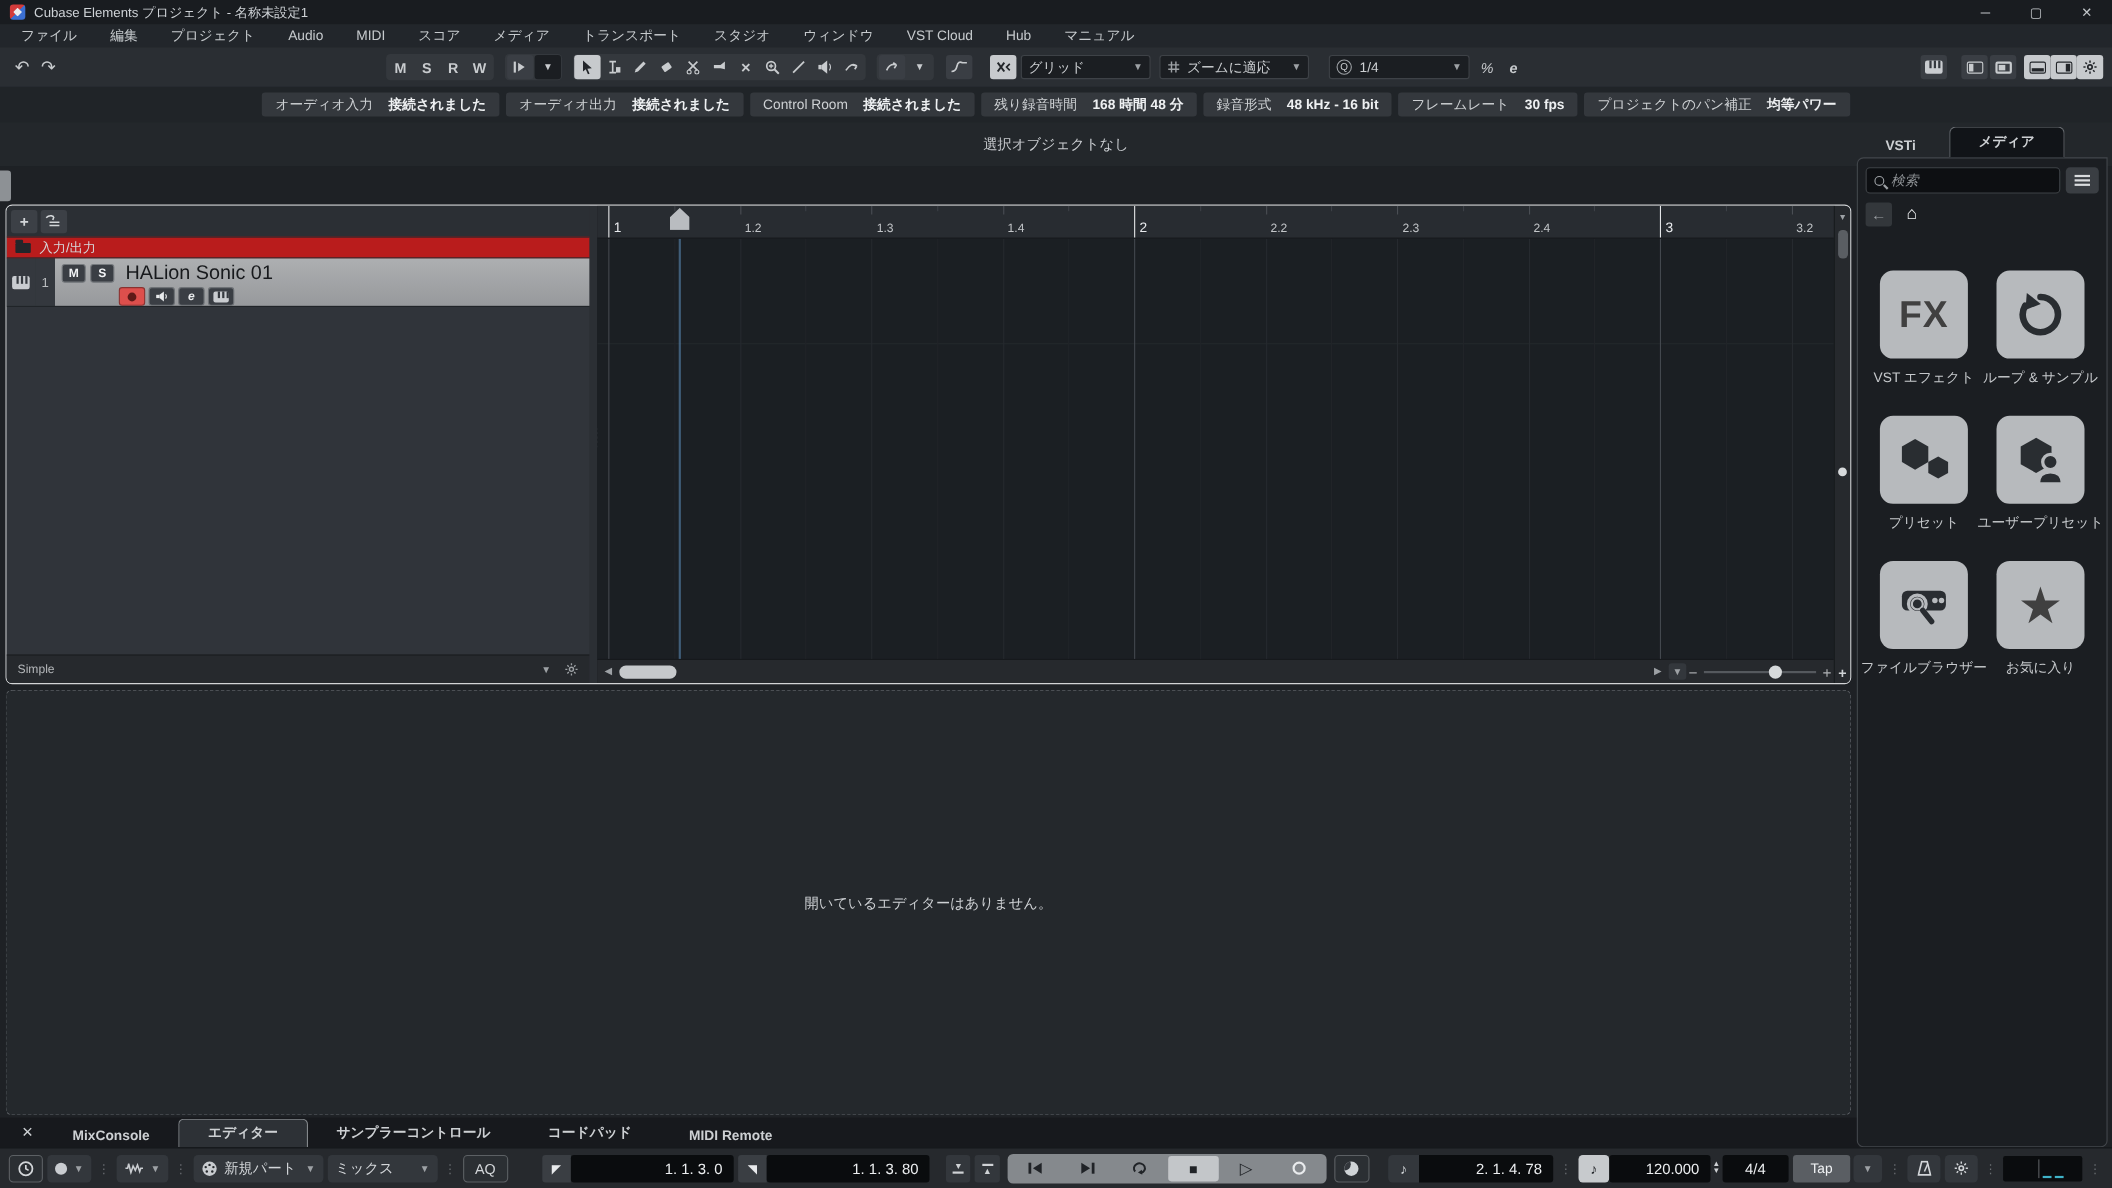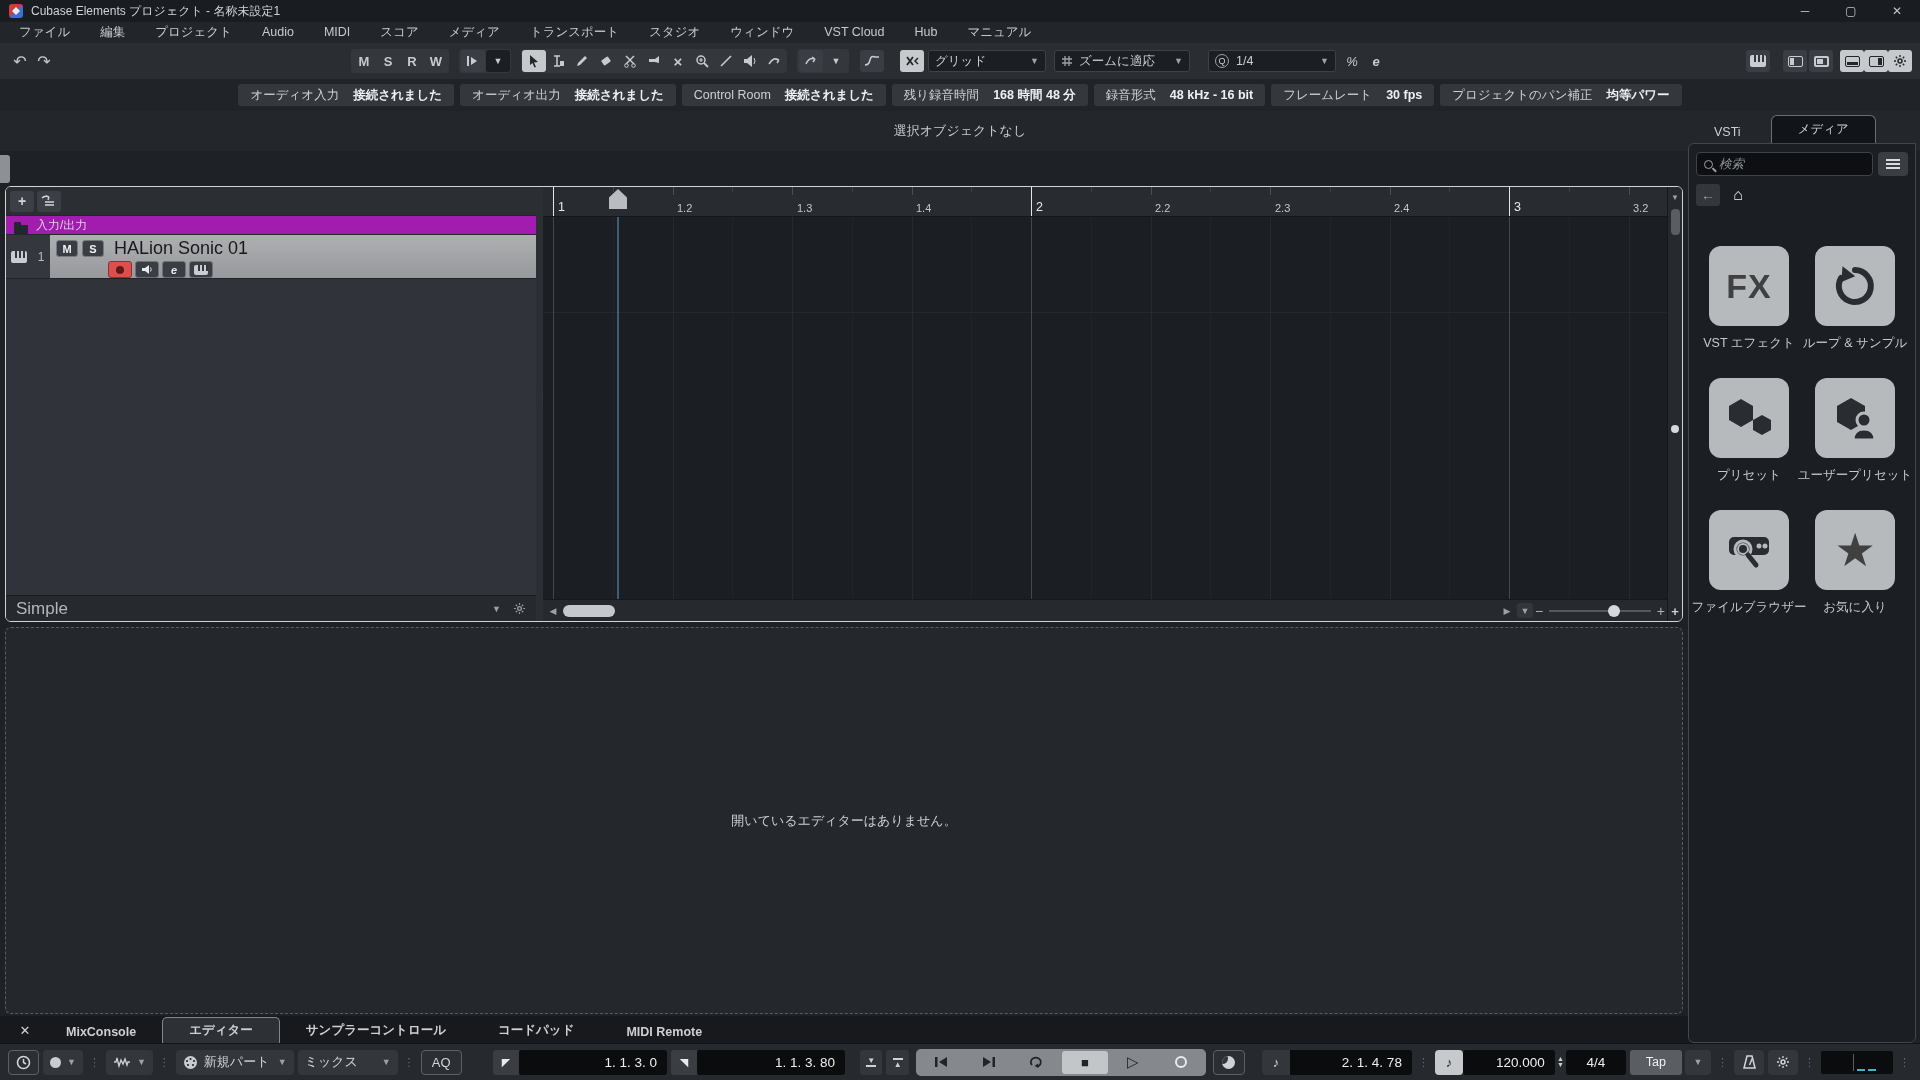--- a/index.html
+++ b/index.html
@@ -53,42 +53,42 @@
   .statusline { position:absolute; left:0; top:111px; width:1920px; height:40px;
     display:flex; align-items:center; justify-content:center; background:#23272b; }
   .lefthandle { position:absolute; left:0; top:155px; width:10px; height:28px; background:#8d9195; border-radius:0 3px 3px 0; }
   
   .project { position:absolute; left:5px; top:186px; width:1678px; height:436px;
     background:#2c3036; border:1px solid #d2d4d6; border-radius:6px; display:flex; overflow:hidden; }
   .trackpanel { width:530px; display:flex; flex-direction:column; background:#30343a; }
   .tp-toolbar { height:28px; background:#2b2f34; display:flex; align-items:center; padding:2px 4px; gap:3px; }
   .tp-btn { width:24px; height:21px; background:#3c4046; border-radius:3px; display:flex; align-items:center;
     justify-content:center; color:#d3d6d9; font-size:14px; font-weight:bold; }
-  .iorow { height:20px; background:#a21caf; display:flex; align-items:flex-end; border-top:1px solid #24272c; border-bottom:1px solid #24272c;}
+  .iorow { height:20px; background:#b91c1c; display:flex; align-items:center; border-top:1px solid #24272c; border-bottom:1px solid #24272c;}
   .iorow .fcell { width:30px; display:flex; justify-content:center; }
   .folder { width:14px; height:9px; background:#23262a; border-radius:1px; position:relative; }
   .folder::before { content:""; position:absolute; top:-3px; left:0; width:7px; height:3px; background:#23262a; border-radius:1px 1px 0 0; }
   .io-label { font-size:12px; color:#d6d9dc; }
   .trackrow { height:44px; display:flex; border-bottom:1px solid #202327; }
   .tr-iconcell { width:26px; background:#34383e; display:flex; align-items:center; justify-content:center; }
   .tr-numcell { width:18px; background:#34383e; display:flex; align-items:center; justify-content:center;
     color:#b9bcbf; font-size:12px; }
   .tr-body { flex:1; background:linear-gradient(#adafb1,#97999c); padding:3px 6px; }
   .tr-row1 { display:flex; align-items:center; gap:4px; }
   .msbtn { width:22px; height:17px; background:#3a3e44; border:1px solid #767a7e; border-radius:3px;
     color:#f0f2f4; font-size:11px; font-weight:bold; display:flex; align-items:center; justify-content:center; }
   .tr-name { color:#17191c; font-size:18px; margin-left:6px; }
   .tr-row2 { display:flex; align-items:center; gap:3px; margin-top:2px; margin-left:52px; }
   .ctlbtn { width:24px; height:17px; border-radius:3px; background:#3a3e44; border:1px solid #6e7276;
     display:flex; align-items:center; justify-content:center; color:#e8eaec; font-size:11px; }
   .ctlbtn.rec { background:var(--record_red); border-color:#8a3230; }
   .recdot { width:8px; height:8px; border-radius:50%; background:#5e1a18; }
   .tp-fill { flex:1; }
   .tp-footer { height:26px; background:#26292d; border-top:1px solid #1a1d20; display:flex; align-items:center; padding:0 10px; }
-  .tp-footer .fl { color:#b4b7ba; font-size:17px; }
+  .tp-footer .fl { color:#b4b7ba; font-size:11px; }
   .tp-footer .ficons { margin-left:auto; display:flex; gap:12px; align-items:center; color:#9da1a5; }
   .splitter { width:7px; background:#2b2f34; position:relative; }
   .splitter .grip { position:absolute; top:205px; left:2px; color:#85898d; font-size:11px; letter-spacing:0; line-height:4px; }
   
   .mainarea { flex:1; display:flex; flex-direction:column; position:relative; background:#1b1f23; }
   .ruler { height:30px; background:#282c31; border-bottom:1px solid #15181b; position:relative; overflow:hidden; }
   .ruler .tick-label { position:absolute; bottom:2px; font-size:11px; color:#c3c6c9; }
   .ruler .tick-label.major { font-size:12.5px; color:#e8eaed; }
   .ruler .rmark { position:absolute; top:0; width:1px; background:#4a4e54; }
   .ruler .rmark.bar { background:#e4e6e8; height:30px; }
@@ -147,21 +147,21 @@
   .stepper { display:flex; flex-direction:column; color:#cfd2d5; font-size:7px; line-height:6px; padding:0 2px; }
   .tapbtn { height:25px; background:#5a5e63; border-radius:3px; color:#f0f2f4; display:flex; align-items:center;
     padding:0 16px; font-size:12.5px; }
   .meterbox { width:72px; height:23px; background:#0a0c0e; border-radius:2px; position:relative; }
   .meterbox .mline { position:absolute; left:45%; top:3px; bottom:3px; width:1px; background:#5a5e62; }
   .meterbox .mtick1,.meterbox .mtick2 { position:absolute; bottom:3px; width:8px; height:2px; background:#3fb3c8; }
   .meterbox .mtick1 { left:50%; } .meterbox .mtick2 { left:65%; }
   
   .rightzone { position:absolute; left:1688px; top:115px; width:228px; height:928px; }
   .rz-tabs { display:flex; align-items:flex-end; height:28px; padding-left:14px; }
-  .rz-tab { font-weight:normal; color:#cdd0d3; font-size:12.5px; padding:4px 12px; }
+  .rz-tab { font-weight:bold; color:#cdd0d3; font-size:12.5px; padding:4px 12px; }
   .rz-tab.active { background:#111418; border:1px solid #6a6e73; border-bottom:none;
     border-radius:6px 6px 0 0; padding:5px 26px; margin-left:18px; }
   .rz-panel { height:900px; background:#1b1e22; border:1px solid #43474c; border-radius:6px 0 6px 6px;
     padding:8px 7px; display:flex; flex-direction:column; }
   .searchrow { display:flex; gap:5px; }
   .searchbox { flex:1; height:24px; background:#0d0f12; border:1px solid #3f4347; border-radius:4px;
     display:flex; align-items:center; padding:0 7px; gap:6px; }
   .searchbox .ph { color:#8f9396; font-style:italic; font-size:12.5px; }
   .mag { width:9px; height:9px; border:1.5px solid #9da1a5; border-radius:50%; position:relative; }
   .mag::after { content:""; position:absolute; width:5px; height:1.5px; background:#9da1a5;

